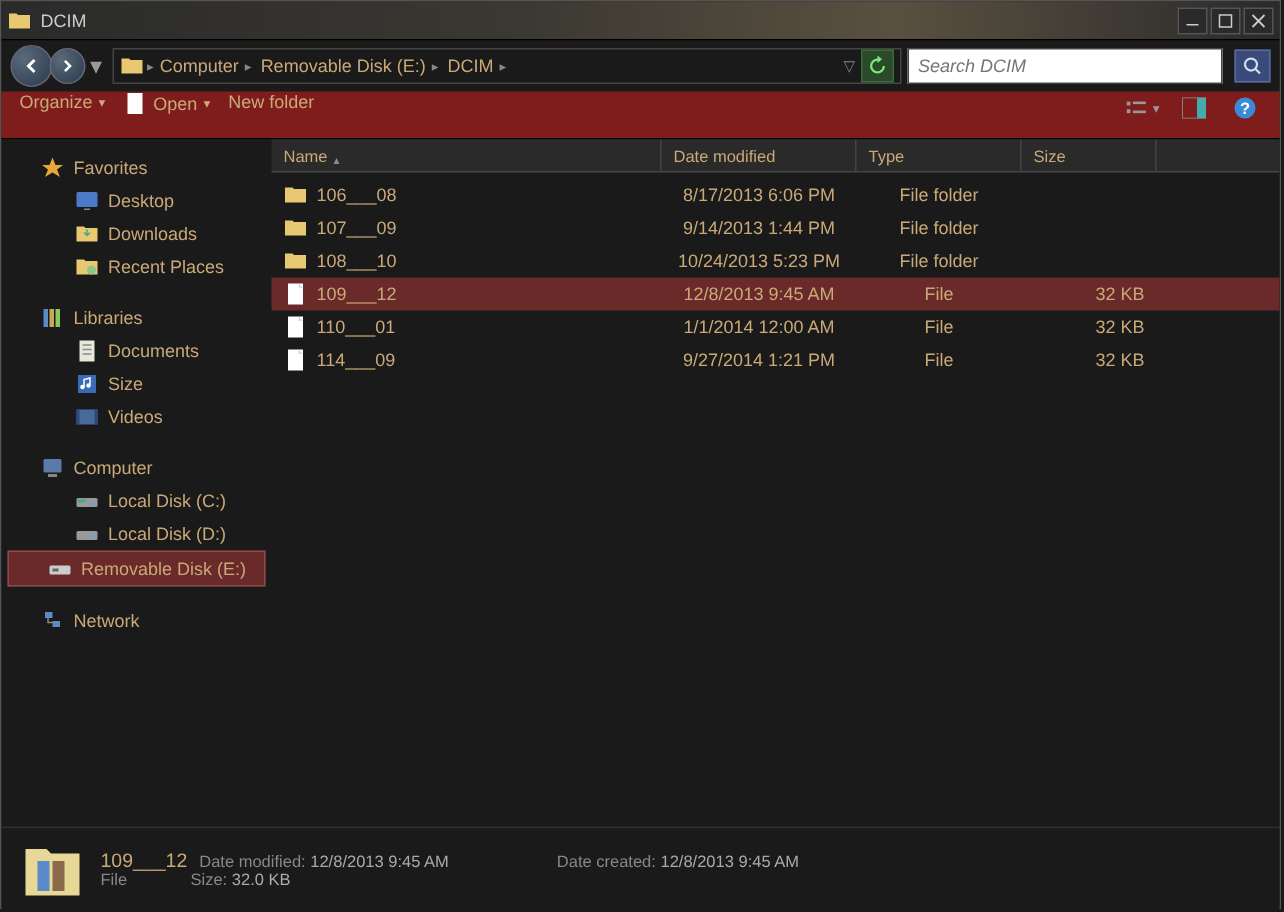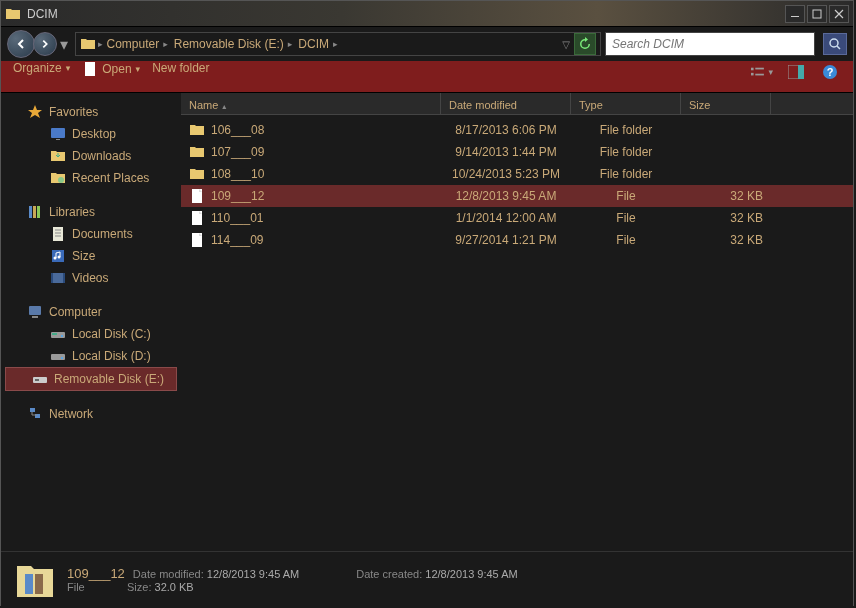--- a/index.html
+++ b/index.html
@@ -394,21 +394,21 @@
   <div class="details">
     <svg class="det-thumb" viewBox="0 0 44 44">
         <path d="M4 8h14l3 3h19v28H4z" fill="#e8d898"></path>
         <rect x="12" y="16" width="8" height="20" fill="#5a8ac8"></rect>
         <rect x="22" y="16" width="8" height="20" fill="#8a6a4a"></rect>
       </svg>
     <div class="det-info">
       <div style="display:flex;gap:8px;align-items:baseline">
         <span class="det-name">109___12</span>
         <span class="det-pair"><span class="lbl">Date modified:</span> <span class="val">12/8/2013 9:45 AM</span></span>
-        <span class="det-pair" style="margin-left:49px"><span class="lbl">Date created:</span> <span class="val">12/8/2013 9:45 AM</span></span>
+        <span class="det-pair" style="margin-left:64px"><span class="lbl">Date created:</span> <span class="val">12/8/2013 9:45 AM</span></span>
       </div>
       <div style="display:flex;gap:8px;align-items:baseline">
         <span style="width:52px;display:inline-block">File</span>
         <span class="det-pair"><span class="lbl">Size:</span> <span class="val">32.0 KB</span></span>
       </div>
     </div>
   </div>
 
 </div>
 

